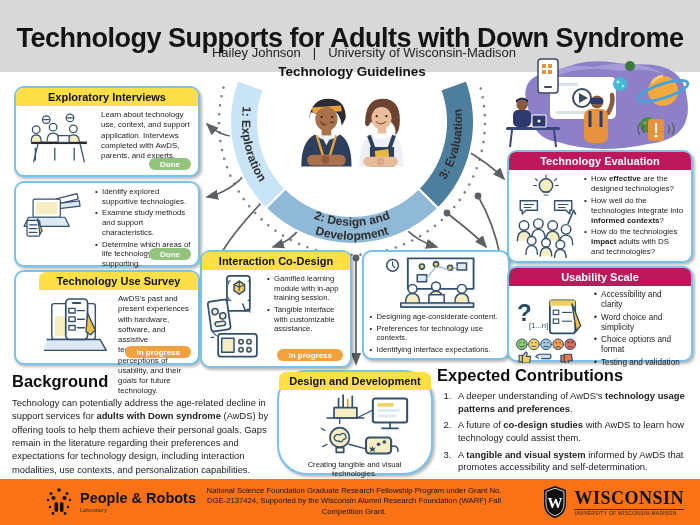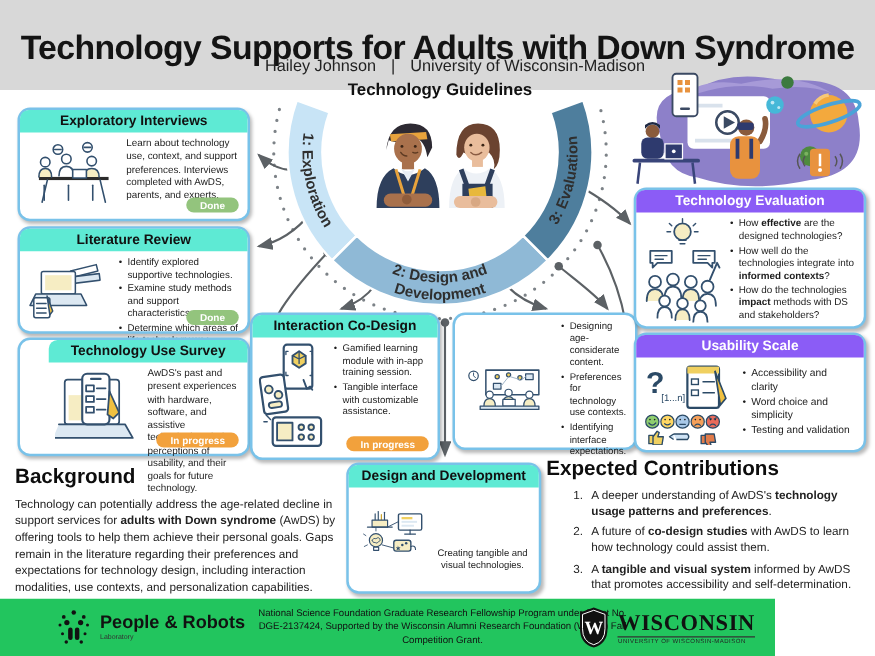--- a/index.html
+++ b/index.html
@@ -15,43 +15,43 @@
   .guidelines-title{position:absolute;left:252px;top:64px;width:200px;text-align:center;
                     font-size:13.5px;font-weight:700;z-index:2;color:#111;}
   .people{position:absolute;left:280px;top:88px;z-index:2;}
   .arc{position:absolute;left:212px;top:-18px;z-index:1;pointer-events:none;}
   .arc text{font-size:12px;font-weight:700;fill:#2f2f2f;}
   .connectors{position:absolute;left:0;top:0;z-index:1;pointer-events:none;}
   .collage{position:absolute;left:498px;top:53px;z-index:0;}
   
   .panel{position:absolute;border:2px solid #79c2e9;border-radius:10px;background:#fff;
          box-shadow:1.5px 2px 3px rgba(0,0,0,.28);z-index:3;box-sizing:border-box;}
-  .panel-h{background:#5eead4;text-align:center;font-weight:700;font-size:11px;padding:3px 2px;
+  .panel-h{background:#fde047;text-align:center;font-weight:700;font-size:11px;padding:3px 2px;
            border-radius:7px 7px 0 0;color:#111;}
-  .panel.darkh .panel-h{background:#8b5cf6;color:#fff;}
+  .panel.darkh .panel-h{background:#be185d;color:#fff;}
   .panel-b{display:flex;gap:4px;padding:4px 6px 4px 5px;align-items:flex-start;}
   .panel-b.center{align-items:center;}
-  .col{align-items:center;}
+  .col{flex-direction:column;align-items:center;}
   .txt{font-size:7.9px;line-height:1.3;color:#1c1c1c;flex:1;}
   ul.b{margin:0;padding:0 1px 0 2px;list-style:none;flex:1;font-size:7.8px;line-height:1.25;color:#1c1c1c;}
   ul.b li{position:relative;padding-left:7px;margin-bottom:2px;}
   ul.b li::before{content:"•";position:absolute;left:0;top:0;}
   .badge{position:absolute;right:7px;bottom:5px;color:#fff;font-size:8px;font-weight:700;
          padding:1.5px 11px;border-radius:9px;z-index:4;}
   .badge.done{background:#93c47d;}
   .badge.prog{background:#f2a13c;}
   .caption{font-size:7.6px;text-align:center;color:#1c1c1c;padding:1px 2px 2px;}
   
   .section{position:absolute;z-index:3;}
   .section h2{margin:0 0 5px 0;font-size:16.5px;font-weight:800;color:#0d0d0d;}
   .section p{margin:0;font-size:9.4px;line-height:1.42;color:#222;}
-  .section ol{margin:0;padding-left:32px;font-size:9.4px;line-height:1.35;color:#222;}
+  .section ol{margin:0;padding-left:17px;font-size:9.4px;line-height:1.35;color:#222;}
   .section ol li{margin-bottom:4px;padding-left:4px;}
   
-  .footer{position:absolute;left:0;bottom:0;width:620px;height:46px;background:#22c55e;z-index:5;}
+  .footer{position:absolute;left:0;bottom:0;width:700px;height:46px;background:#f97316;z-index:5;}
   .lab{position:absolute;left:44px;top:8px;display:flex;gap:6px;align-items:center;}
   .lab-name{font-size:14.5px;font-weight:700;color:#111;line-height:1;}
   .lab-sub{font-size:5.6px;color:#333;margin-top:2px;}
   .grant{position:absolute;left:198px;top:7px;width:312px;text-align:center;font-size:7.7px;
          line-height:1.35;color:#111;}
   .uw{position:absolute;right:16px;top:6px;display:flex;gap:6px;align-items:center;}
   .uw-name{font-family:"Liberation Serif",serif;font-size:18px;font-weight:700;letter-spacing:.5px;color:#111;line-height:1;}
   .uw-sub{font-size:4.8px;letter-spacing:.4px;color:#222;margin-top:2px;border-top:.5px solid #333;padding-top:1px;}
 </style>
 </head>
@@ -222,27 +222,26 @@
           <path d="M12,34 q0,-8 6,-8 q6,0 6,8" fill="#f6edc3"></path>
         <circle cx="38" cy="17" r="4.5" fill="#fff"></circle>
           <path d="M31,33 q0,-9 7,-9 q7,0 7,9" fill="#fff"></path>
         <circle cx="62" cy="19" r="4.5" fill="#fff"></circle>
           <path d="M55,34 q0,-8 7,-8 q7,0 7,8" fill="#f6edc3"></path>
         <rect x="44" y="27" width="13" height="8" fill="#fff"></rect>
         <line x1="17" y1="42" x2="17" y2="56"></line>
           <line x1="40" y1="42" x2="40" y2="56"></line>
           <line x1="63" y1="42" x2="63" y2="56"></line>
       </svg>
-      <div class="txt">Learn about technology use, context, and support preferences. Interviews completed with AwDS, parents, and experts.</div>
+      <div class="txt">Learn about technology use, context, and support application. Interviews completed with AwDS, parents, and experts.</div>
     </div>
     <span class="badge done">Done</span>
   </div>
 
   <div class="panel" style="left:14px;top:181px;width:186px;height:86px;">
-    <div class="panel-h">Literature Review</div>
     <div class="panel-b">
       <svg width="68" height="56" viewBox="0 0 90 62" fill="none" stroke="#33506e" stroke-width="1.6" stroke-linecap="round" stroke-linejoin="round">
         <g transform="rotate(-14 62 12)">
             <rect x="48" y="6" width="28" height="7" fill="#fff"></rect>
           </g>
         <g transform="rotate(-7 64 19)">
             <rect x="50" y="14" width="28" height="7" fill="#dce8f2"></rect>
           </g>
         <rect x="16" y="10" width="36" height="24" rx="2" fill="#fff"></rect>
         <rect x="20" y="14" width="28" height="16" fill="#f6edc3" stroke="none"></rect>
@@ -337,21 +336,21 @@
         <rect x="20" y="40" width="62" height="3.5" fill="#dce8f2" stroke-width="1.4"></rect>
       </svg>
       <ul class="b" style="font-size:7.7px;width:100%;">
         <li>Designing age-considerate content.</li>
         <li>Preferences for technology use contexts.</li>
         <li>Identifying interface expectations.</li>
       </ul>
     </div>
   </div>
 
-  <div class="panel" style="left:277px;top:370px;width:156px;height:105px;">
+  <div class="panel" style="left:277px;top:370px;width:156px;height:105px;border-radius:30px;">
     <div class="panel-h">Design and Development</div>
     <div class="panel-b col" style="gap:1px;align-items:flex-end;">
       <svg width="118" height="64" viewBox="0 0 100 56" fill="none" stroke="#33506e" stroke-width="1.5" stroke-linecap="round" stroke-linejoin="round">
         <line x1="26" y1="4" x2="26" y2="12"></line>
           <line x1="30" y1="1" x2="30" y2="12"></line>
           <line x1="34" y1="5" x2="34" y2="12" stroke="#c9a227"></line>
           <line x1="38" y1="2" x2="38" y2="12"></line>
         <rect x="22" y="12" width="20" height="9" fill="#f6edc3"></rect>
         <line x1="16" y1="21" x2="48" y2="21"></line>
         <rect x="56" y="4" width="30" height="21" rx="2" fill="#fff" stroke-width="1.8"></rect>
@@ -401,21 +400,21 @@
         <circle cx="18" cy="70" r="4.5" fill="#fff"></circle>
           <path d="M12,84 q0,-9 6,-9 q6,0 6,9" fill="#fff"></path>
         <circle cx="33" cy="72" r="4.5" fill="#fff"></circle>
           <path d="M27,86 q0,-9 6,-9 q6,0 6,9" fill="#f6edc3"></path>
         <circle cx="48" cy="74" r="4.5" fill="#fff"></circle>
           <path d="M42,88 q0,-9 6,-9 q6,0 6,9" fill="#fff"></path>
       </svg>
       <ul class="b" style="font-size:7.9px">
         <li><span>How </span><b>effective</b><span> are the designed technologies?</span></li>
         <li><span>How well do the technologies integrate into </span><b>informed contexts</b><span>?</span></li>
-        <li><span>How do the technologies </span><b>impact</b><span> methods with DS and stakeholders?</span></li>
+        <li><span>How do the technologies </span><b>impact</b><span> adults with DS and technologies?</span></li>
       </ul>
     </div>
   </div>
 
   <div class="panel darkh" style="left:507px;top:266px;width:186px;height:96px;">
     <div class="panel-h">Usability Scale</div>
     <div class="panel-b center">
       <svg width="74" height="66" viewBox="0 0 66 60">
         <text x="2" y="22" font-size="22" font-weight="bold" fill="#2b4a66" font-family="Liberation Sans, sans-serif">?</text>
         <text x="13" y="28" font-size="7" fill="#2b4a66" font-family="Liberation Sans, sans-serif">[1...n]</text>
@@ -453,20 +452,21 @@
         </g>
         <g stroke="#2b4a66" stroke-width="1" stroke-linejoin="round">
           <path d="M4,53 h3 v6 h-3 Z M7,54 l3,-4 1.5,1 -1,3 4,0 -1,6 -6.5,0 Z" fill="#f0d060"></path>
           <path d="M22,52 h10 q2,2 0,4 l-8,0 M22,52 l-3,2 3,2" fill="#cfe3f5"></path>
           <path d="M42,59 h3 v-6 h-3 Z M45,58 l3,4 1.5,-1 -1,-3 4,0 -1,-6 -6.5,0 Z" fill="#e07b4a"></path>
         </g>
       </svg>
       <ul class="b" style="font-size:8.2px">
         <li>Accessibility and clarity</li>
         <li>Word choice and simplicity</li>
+        <li>Choice options and format</li>
         <li>Testing and validation</li>
       </ul>
     </div>
   </div>
 
   <div class="section" style="left:12px;top:372px;width:260px;">
     <h2>Background</h2>
     <p><span>Technology can potentially address the age-related decline in support services for </span><b>adults with Down syndrome</b><span> (AwDS) by offering tools to help them achieve their personal goals. Gaps remain in the literature regarding their preferences and expectations for technology design, including interaction modalities, use contexts, and personalization capabilities.</span></p>
   </div>
 

